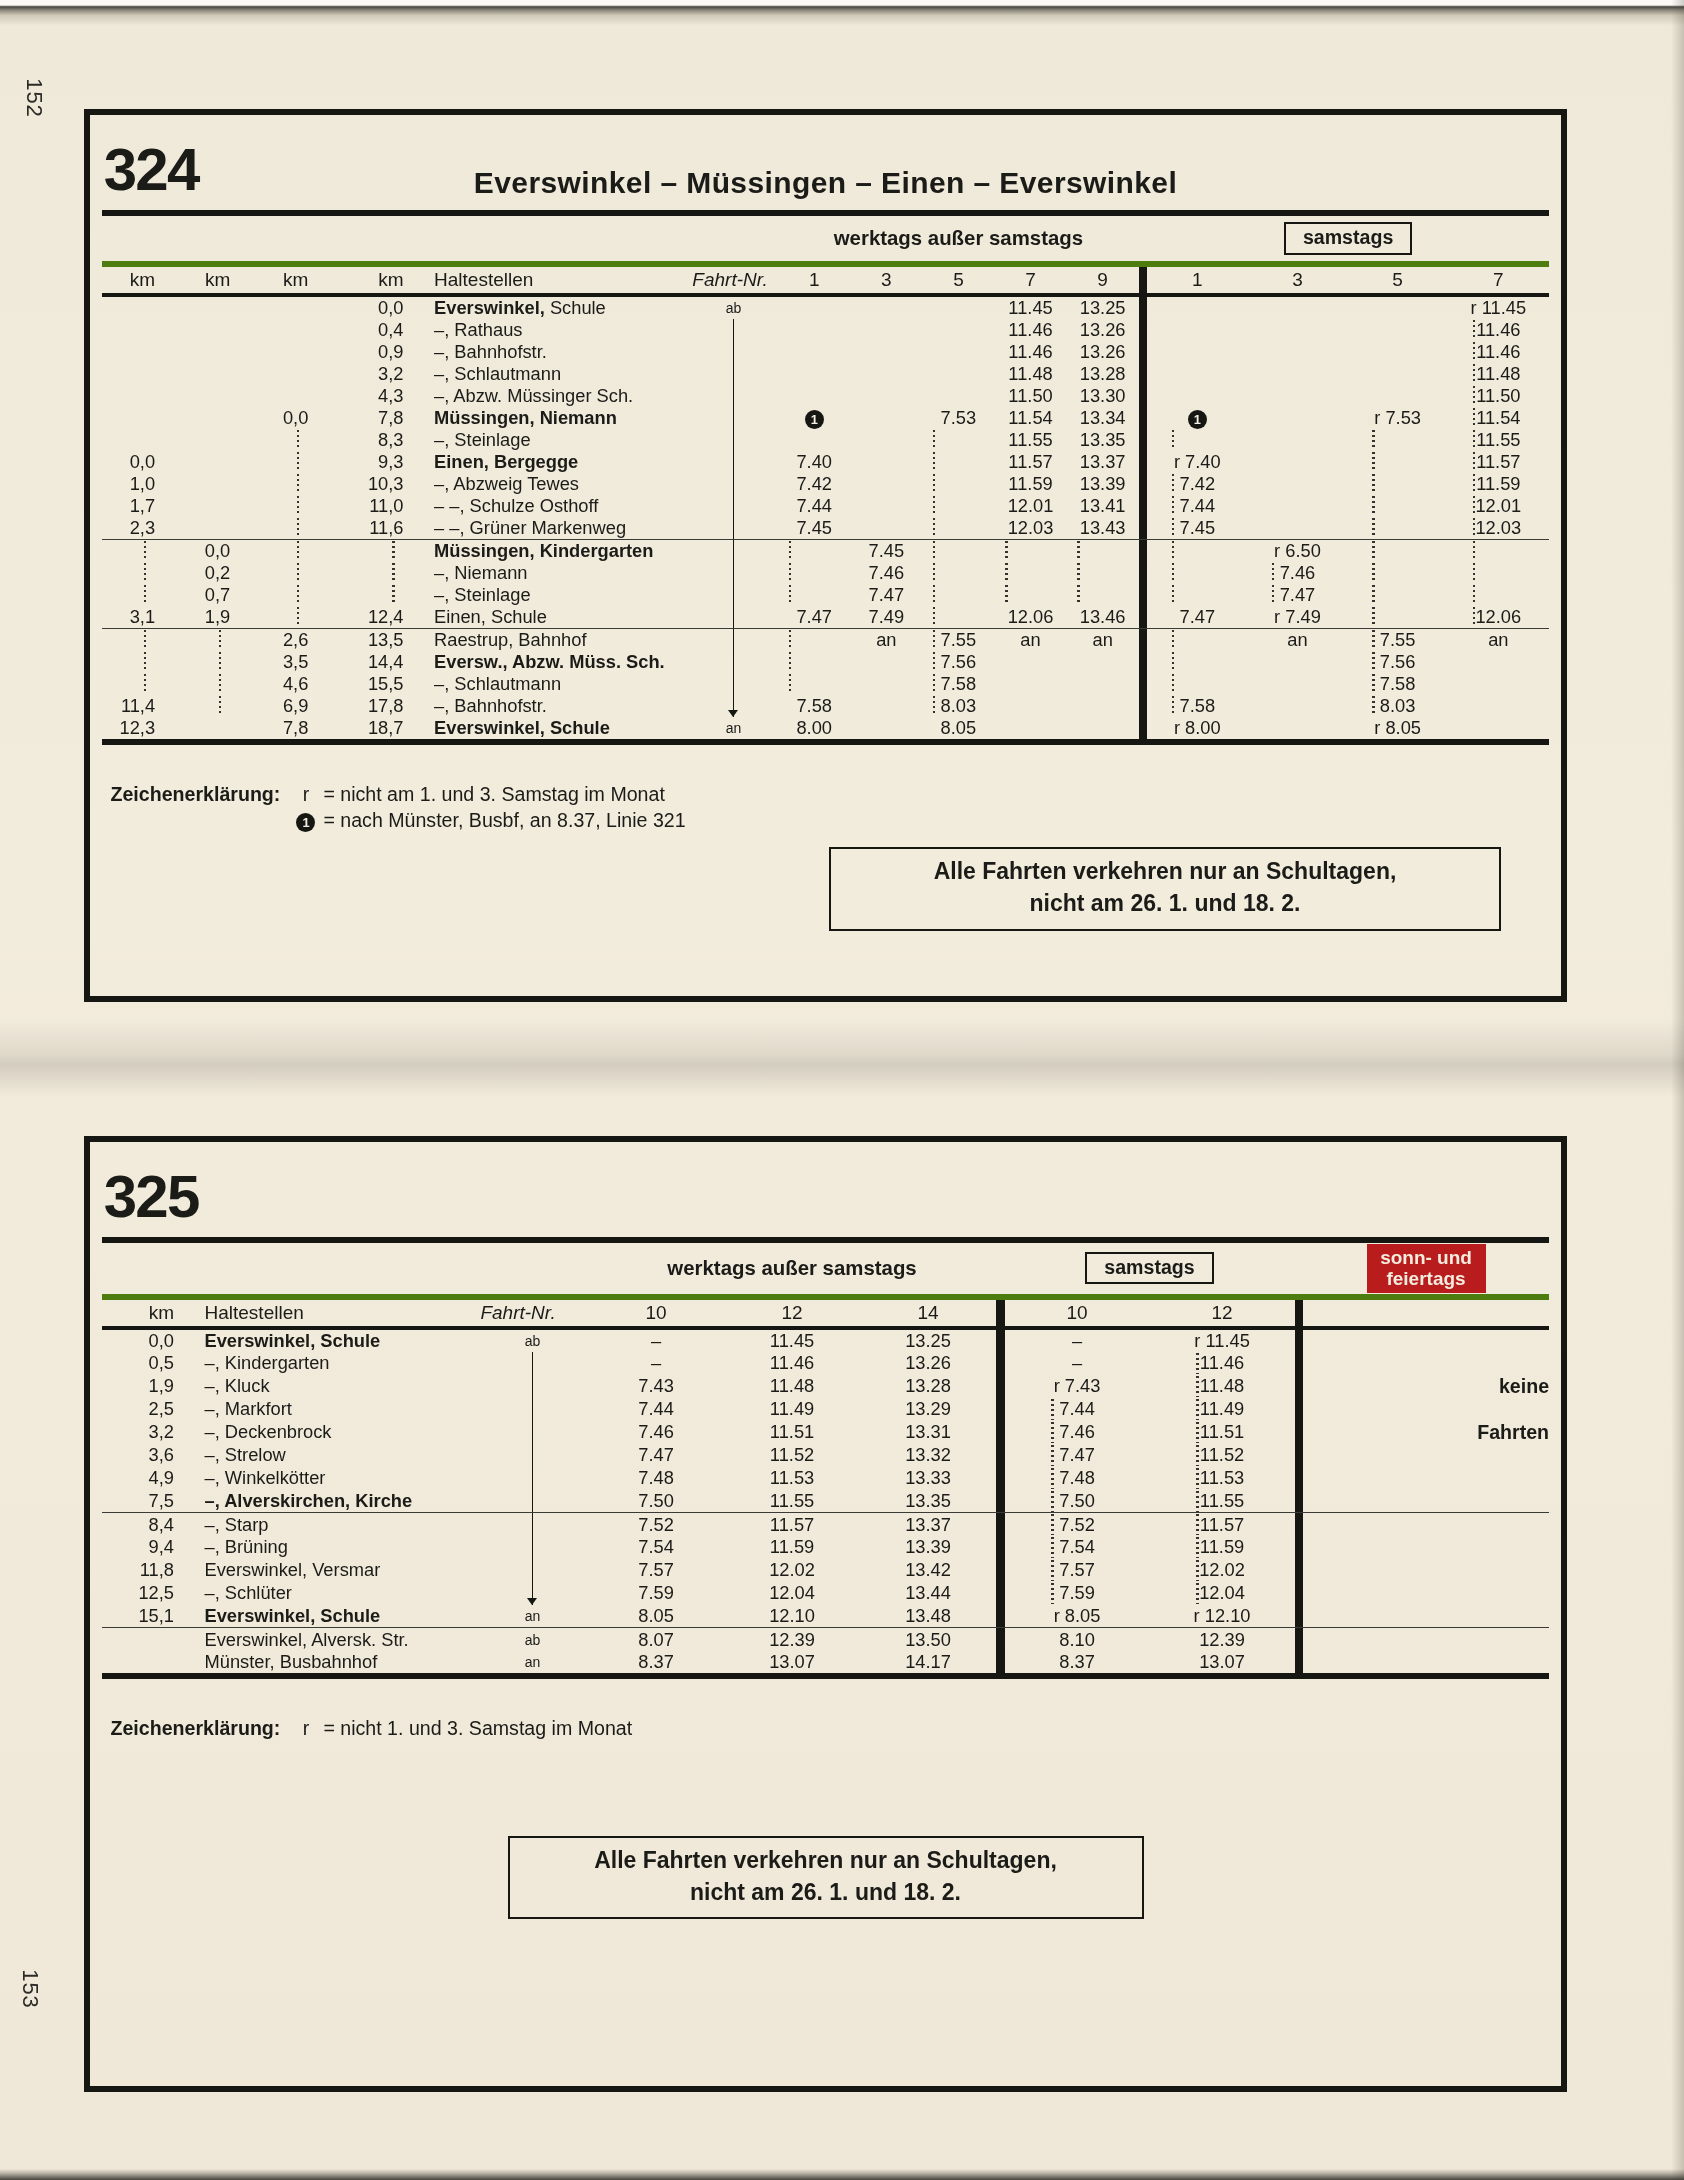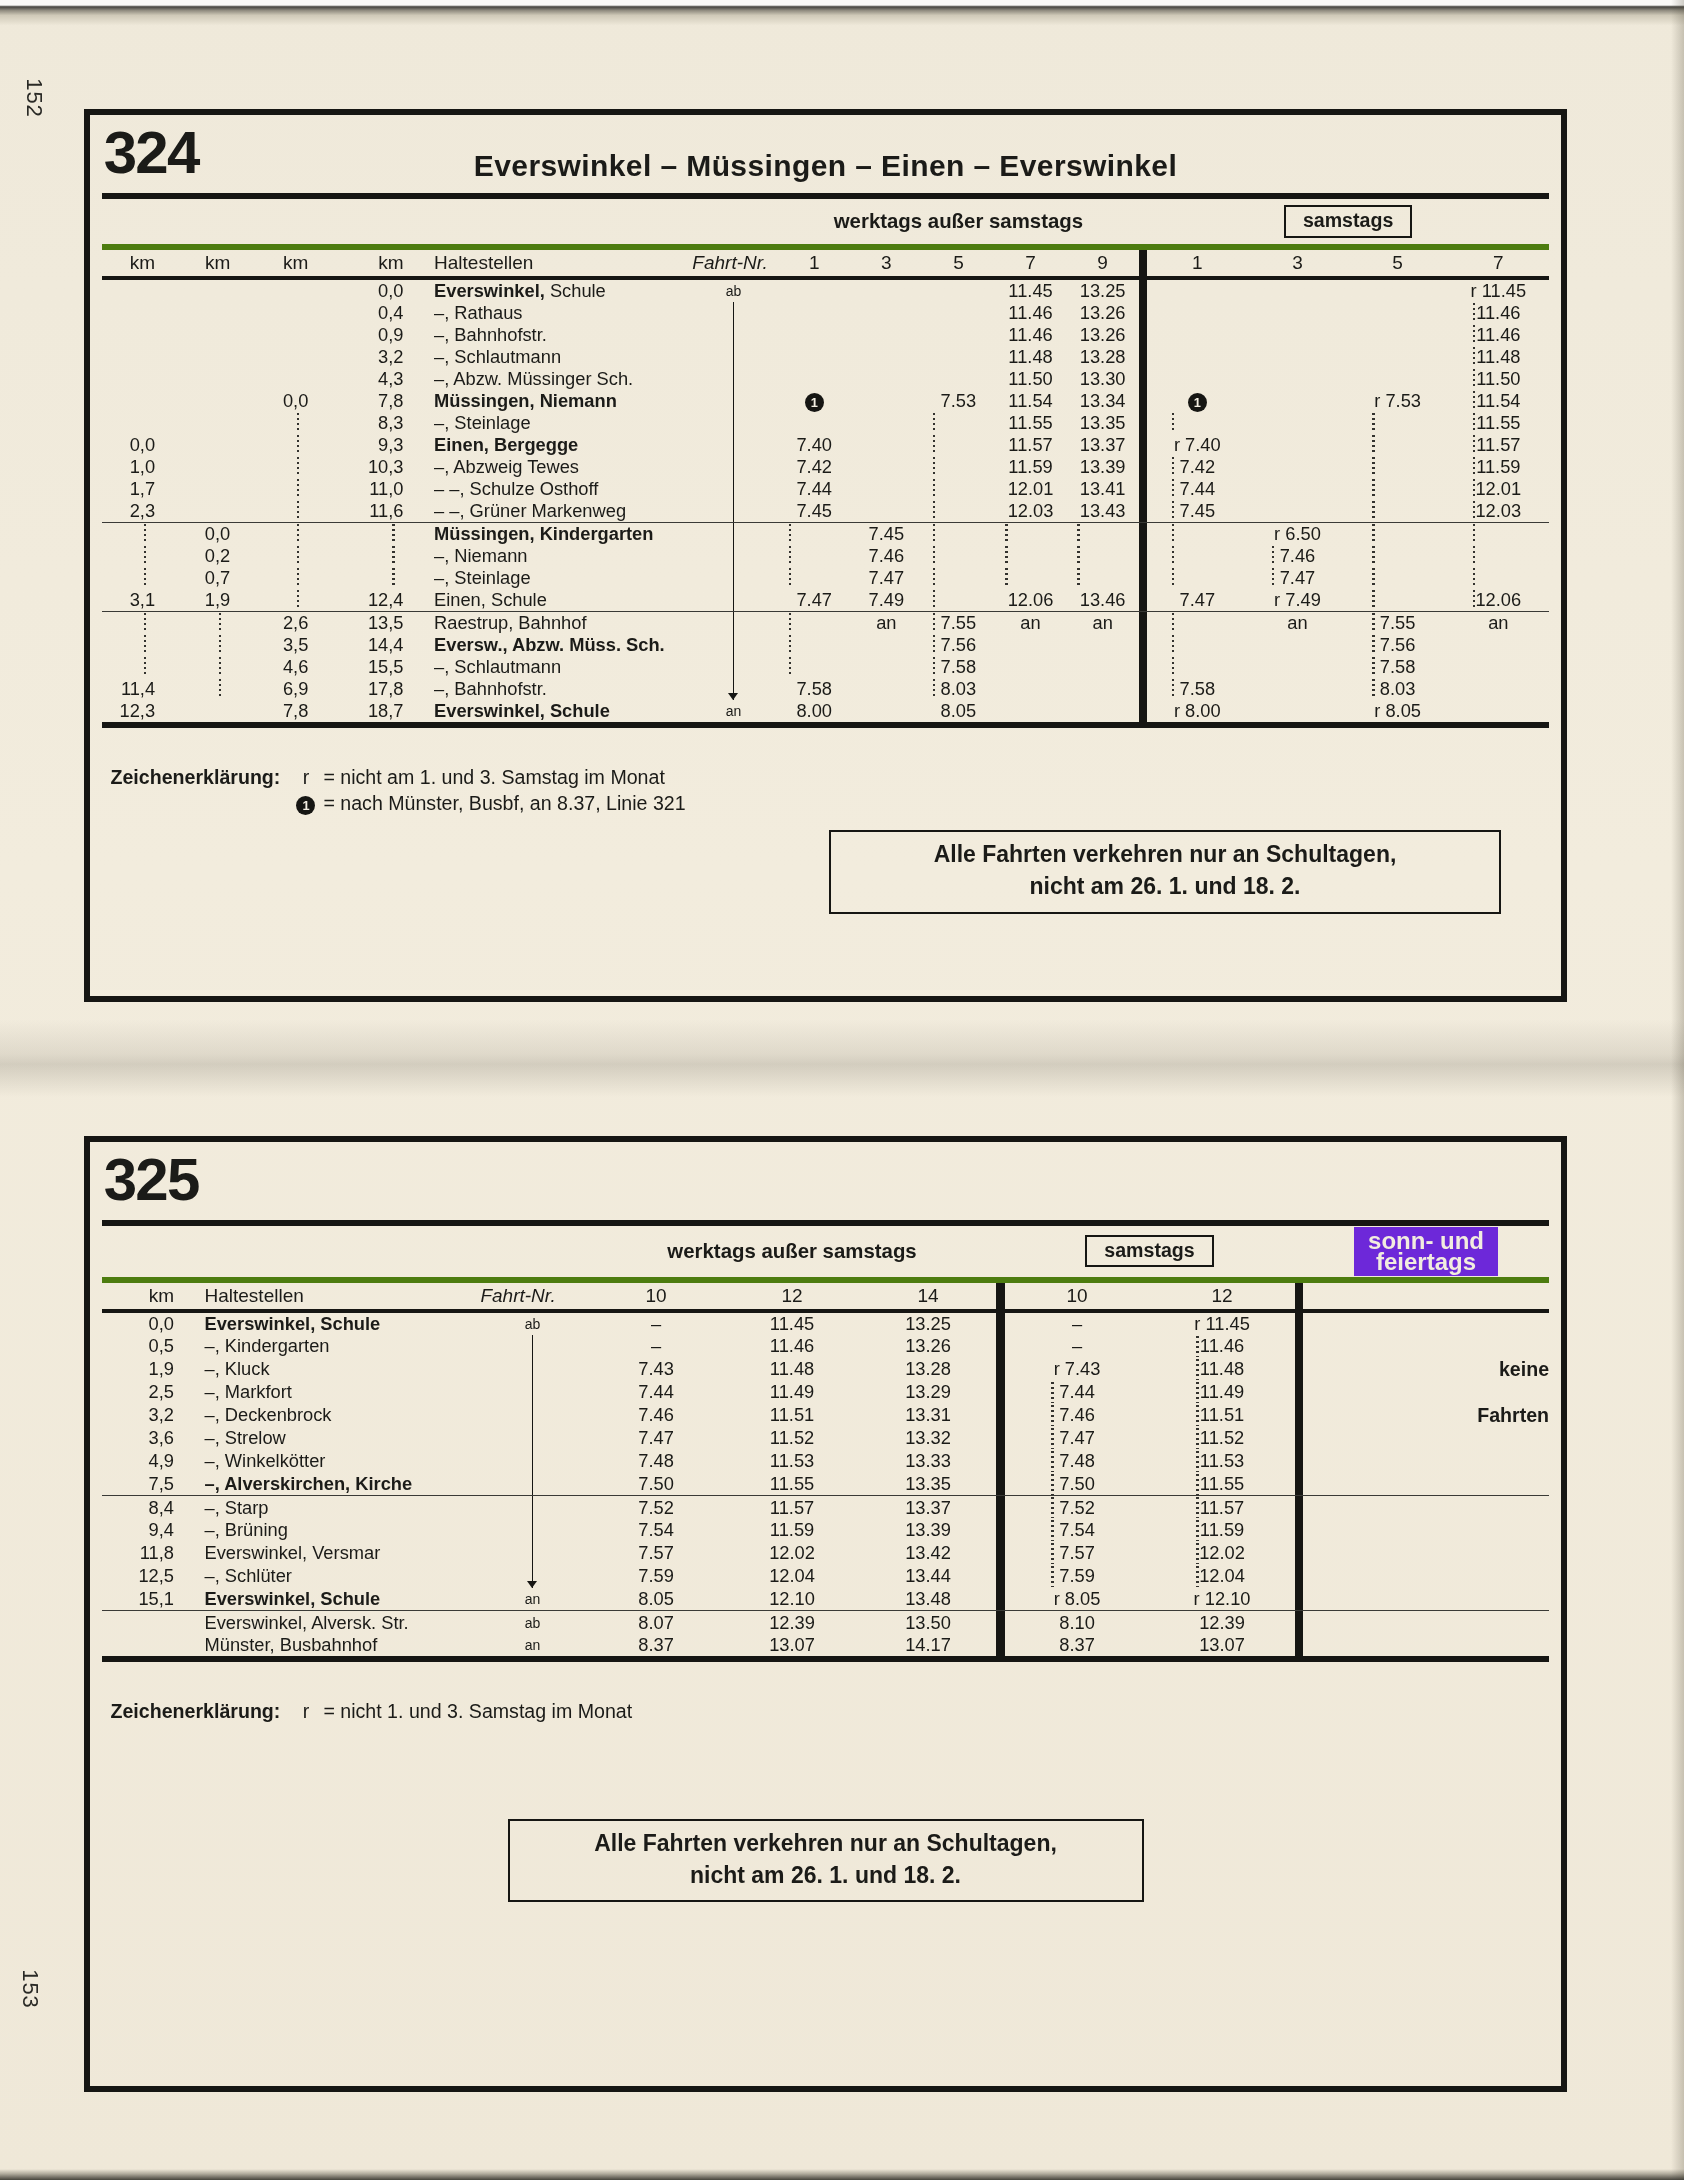--- a/index.html
+++ b/index.html
@@ -13,36 +13,36 @@
   .scan-bottom{position:absolute;bottom:0;left:0;right:0;height:12px;
     background:linear-gradient(180deg,rgba(60,56,46,0) 0,rgba(60,56,46,.35) 40%,#35332d 100%);}
   .scan-right{position:absolute;top:0;right:0;width:13.6px;height:100%;
     background:linear-gradient(270deg,rgba(80,75,60,.28),rgba(80,75,60,0));}
   .gutter{position:absolute;left:0;right:0;top:1019px;height:78px;
     background:linear-gradient(180deg,rgba(60,55,45,0) 0,rgba(60,55,45,.10) 45%,rgba(60,55,45,.17) 58%,rgba(60,55,45,0) 100%);}
   .page-num{position:absolute;font-size:22px;color:#2a2a26;transform:rotate(90deg);letter-spacing:0.9px;}
   .page-num-top{left:13.6px;top:85px;}
   .page-num-bottom{left:10.2px;top:1976px;}
 
-  .tt-box{position:absolute;left:84px;width:1483px;border:6px solid #161613;box-sizing:border-box;padding:0 12px;}
+  .tt-box{position:absolute;left:84px;width:1483px;border:6px solid #161613;box-sizing:border-box;padding:17px 12px;}
   #box324{top:109px;height:893px;}
   #box325{top:1136px;height:956px;}
 
   .tt-head{position:relative;height:78px;}
   .route-no{position:absolute;left:1.7px;top:5.1px;font-size:60px;font-weight:bold;letter-spacing:-1.7px;line-height:65px;}
   .route-title{text-align:center;padding-top:34px;font-size:30px;font-weight:bold;letter-spacing:0.4px;}
   .head-rule{height:6px;background:#161613;}
 
   table.tt{border-collapse:collapse;table-layout:fixed;width:1447px;}
   table.tt td,table.tt th{box-sizing:border-box;}
   tr.band td{border:none;height:48px;vertical-align:middle;}
   .band-w{text-align:center;font-weight:bold;font-size:20.4px;}
   .band-s{text-align:center;}
   .sam-box{display:inline-block;border:2.1px solid #161613;padding:1.7px 17px 3.4px;font-weight:bold;font-size:19.6px;}
-  .sf-box{display:inline-block;background:#6d28d9;color:#f2ecdf;font-weight:bold;font-size:24px;line-height:21px;padding:2.6px 13.6px 4.3px;text-align:center;}
+  .sf-box{display:inline-block;background:#b91c1c;color:#f2ecdf;font-weight:bold;font-size:19px;line-height:21px;padding:2.6px 13.6px 4.3px;text-align:center;}
   tr.hdr th{border-top:6px solid #4d7c0f;border-bottom:4.3px solid #161613;height:31px;font-weight:normal;font-size:19px;padding:0;}
   tr.hdr .km{text-align:right;padding-right:22px;}
   tr.hdr .stop{text-align:left;padding-left:8.5px;}
   tr.hdr .fahrt{text-align:left;padding-left:3.4px;font-style:italic;}
   tr.hdr .time{text-align:center;}
   .vdiv{background:#161613;}
 
   tbody td{padding:0;position:relative;font-size:18.3px;white-space:nowrap;}
   #t324 tbody td{height:22px;}
   #t325 tbody td{height:23px;}

